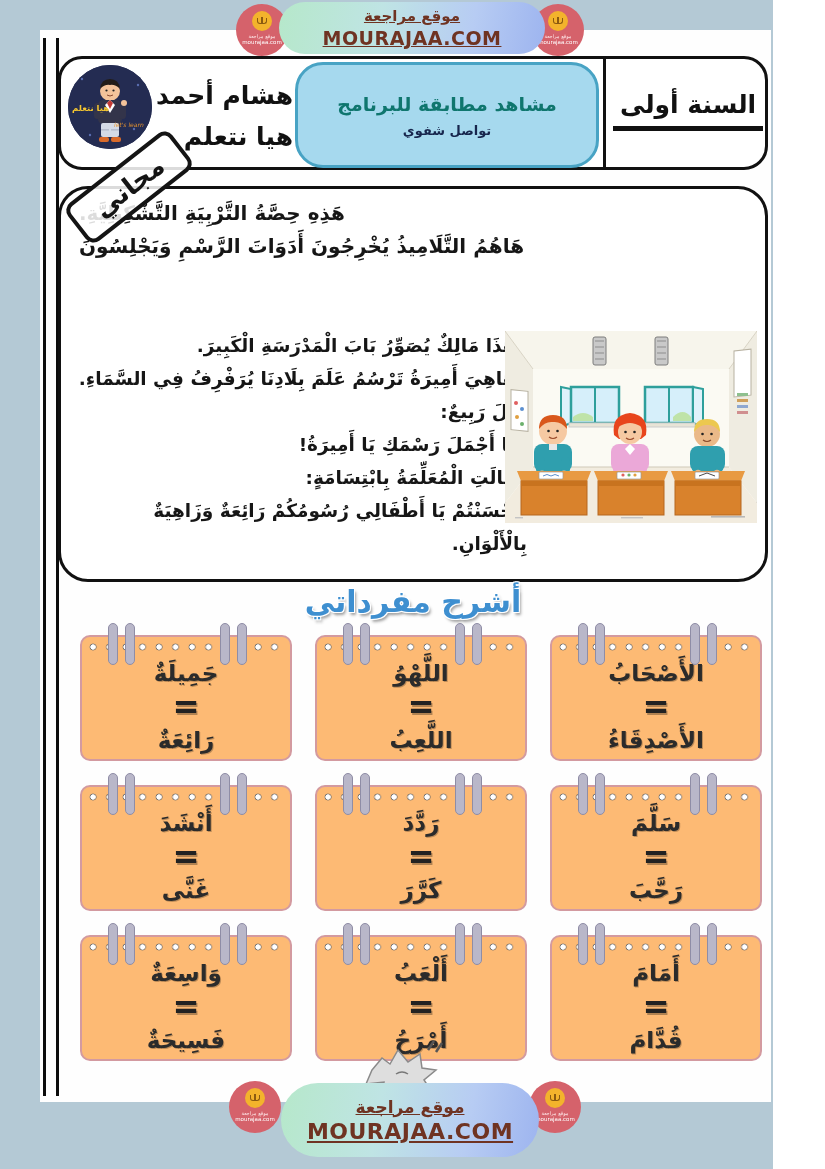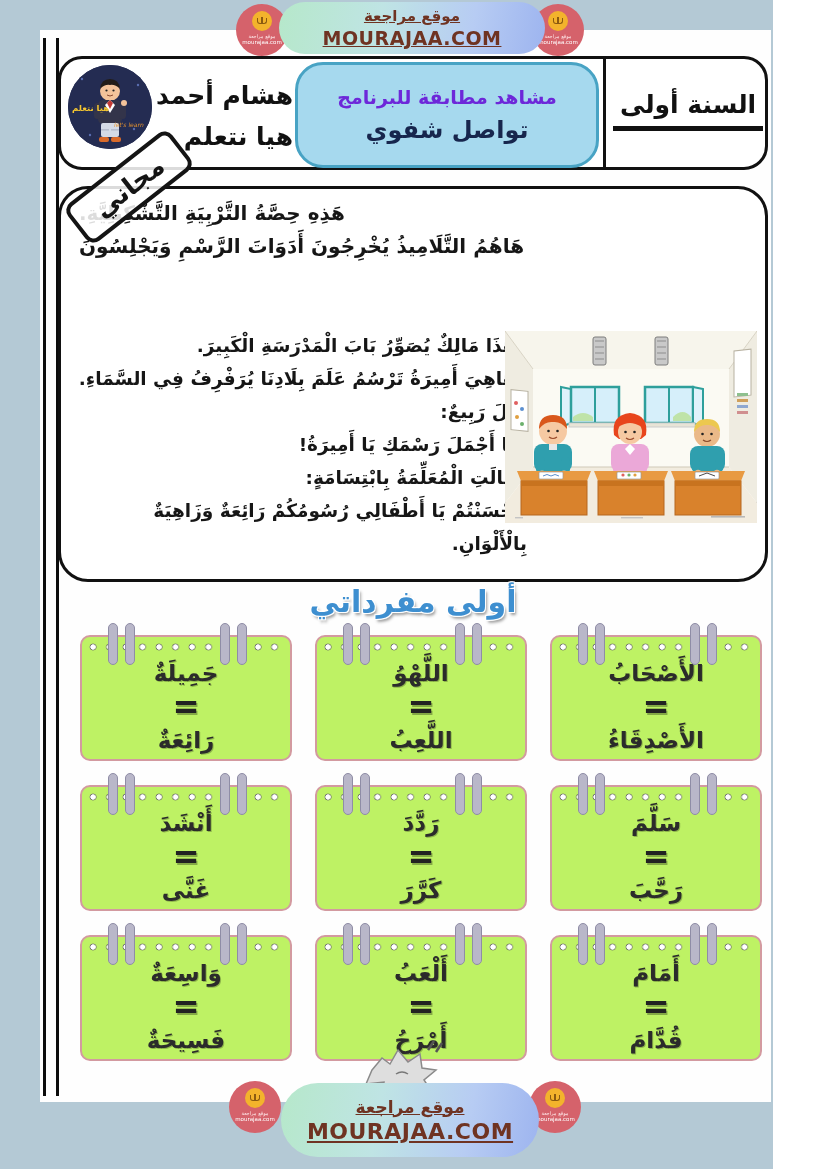--- a/index.html
+++ b/index.html
@@ -38,22 +38,22 @@
   .info-box { position:absolute; left:58px; top:56px; width:710px; height:114px;
               border:3.5px solid #111; border-radius:24px; background:#fff; }
   .divider-v { position:absolute; left:542px; top:0; width:3px; height:100%; background:#111; }
   .grade-box { position:absolute; left:548px; top:0; width:158px; height:100%;
                display:flex; flex-direction:column; align-items:center; justify-content:center; direction:rtl; }
   .grade-box .g-line { font-size:25px; font-weight:bold; color:#111; line-height:30px; white-space:nowrap;text-align:right; }
   .grade-box .g-bar { width:150px; height:5px; background:#111; margin:6px 0; }
   .program-box { position:absolute; left:234px; top:3px; width:304px; height:106px;
                  background:#a6d9ee; border:3px solid #48a3c4; border-radius:28px;
                  display:flex; flex-direction:column; align-items:center; justify-content:center; gap:8px; direction:rtl; }
-  .program-box .p1 { font-size:19px; font-weight:bold; color:#6d28d9; }
-  .program-box .p2 { font-size:24px; font-weight:bold; color:#17264d; }
+  .program-box .p1 { font-size:19px; font-weight:bold; color:#0f766e; }
+  .program-box .p2 { font-size:13px; font-weight:bold; color:#17264d; }
   .author { position:absolute; left:92px; top:10px; width:140px; height:94px;
             display:flex; flex-direction:column; align-items:flex-start; justify-content:center; gap:12px; direction:rtl; }
   .author div { font-size:25px; font-weight:bold; color:#111; white-space:nowrap; }
   .avatar { position:absolute; left:7px; top:6px; width:84px; height:84px; border-radius:50%; overflow:hidden; background:#242c52; }
 
   
   .passage-box { position:absolute; left:58px; top:186px; width:710px; height:396px;
                  border:3.5px solid #111; border-radius:30px; background:#fff; }
   .stamp { position:absolute; left:2px; top:-26px; width:132px; height:48px;
            border:4px solid #141414; border-radius:10px; background:rgba(255,255,255,.85);
@@ -66,21 +66,21 @@
   .illustration { position:absolute; right:8px; top:142px; width:252px; height:192px; }
 
   
   .section-title { position:absolute; left:58px; top:584px; width:710px; text-align:center;
                    font-size:30px; font-weight:bold; color:#3e8fd0; direction:rtl;
                    text-shadow:-1px -1px 0 #fff, 1px -1px 0 #fff, -1px 1px 0 #fff, 1px 1px 0 #fff, 2px 3px 3px rgba(40,40,40,.45); }
 
   
   .cards { position:absolute; left:80px; top:635px; width:682px;
            display:grid; grid-template-columns:repeat(3,212px); column-gap:23px; row-gap:24px; }
-  .card { position:relative; height:126px; background:#bef264; border:2px solid #d39aa0; border-radius:10px;
+  .card { position:relative; height:126px; background:#fdba74; border:2px solid #d39aa0; border-radius:10px;
           display:flex; flex-direction:column; align-items:center; padding-top:16px; }
   .holes { position:absolute; top:5px; left:6px; right:6px; height:10px;
            background-image:radial-gradient(circle at 5px 5px, #fff 2.4px, #666 3px, transparent 3.8px);
            background-size:16.5px 10px; background-repeat:repeat-x; }
   .rings { position:absolute; top:-14px; width:28px; height:40px; }
   .rings::before, .rings::after { content:""; position:absolute; top:0; width:8px; height:40px;
            background:#b9b7c9; border:1.5px solid #8f8da6; border-radius:5px; }
   .rings::before { left:0; } .rings::after { left:17px; }
   .rings-l { left:26px; } .rings-r { right:42px; }
   .card .word { flex:1; display:flex; align-items:center; font-size:23px; font-weight:bold; color:#2b2b2b;
@@ -303,21 +303,21 @@
           <path d="M194 145 L202 142 L210 145" stroke="#4a4a4a" stroke-width="1" fill="none"></path>
         </g>
 
         <rect x="206" y="185" width="34" height="1.6" fill="#b8b8b8"></rect>
         <rect x="116" y="186" width="22" height="1.4" fill="#c4c4c4"></rect>
         <rect x="10" y="186" width="8" height="1.4" fill="#c4c4c4"></rect>
       </svg>
     </div>
   </div>
 
-  <div class="section-title">أولى مفرداتي</div>
+  <div class="section-title">أشرح مفرداتي</div>
 
   <div class="cards">
     <div class="card">
       <div class="holes"></div>
       <div class="rings rings-l"></div>
       <div class="rings rings-r"></div>
       <div class="word">جَمِيلَةٌ</div>
       <div class="eq">=</div>
       <div class="word">رَائِعَةٌ</div>
     </div>

